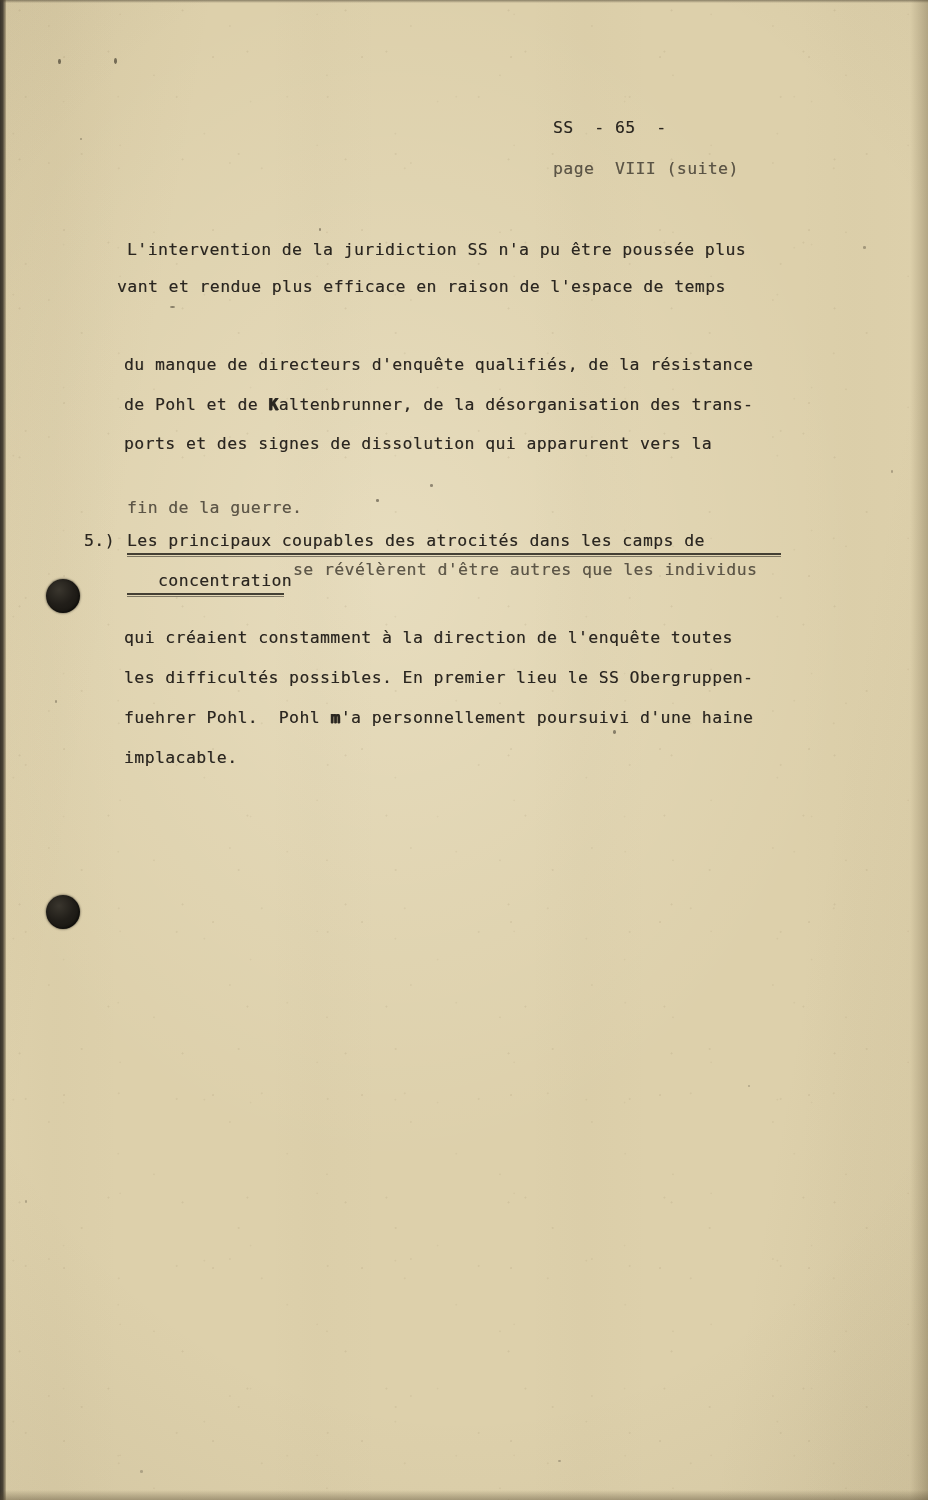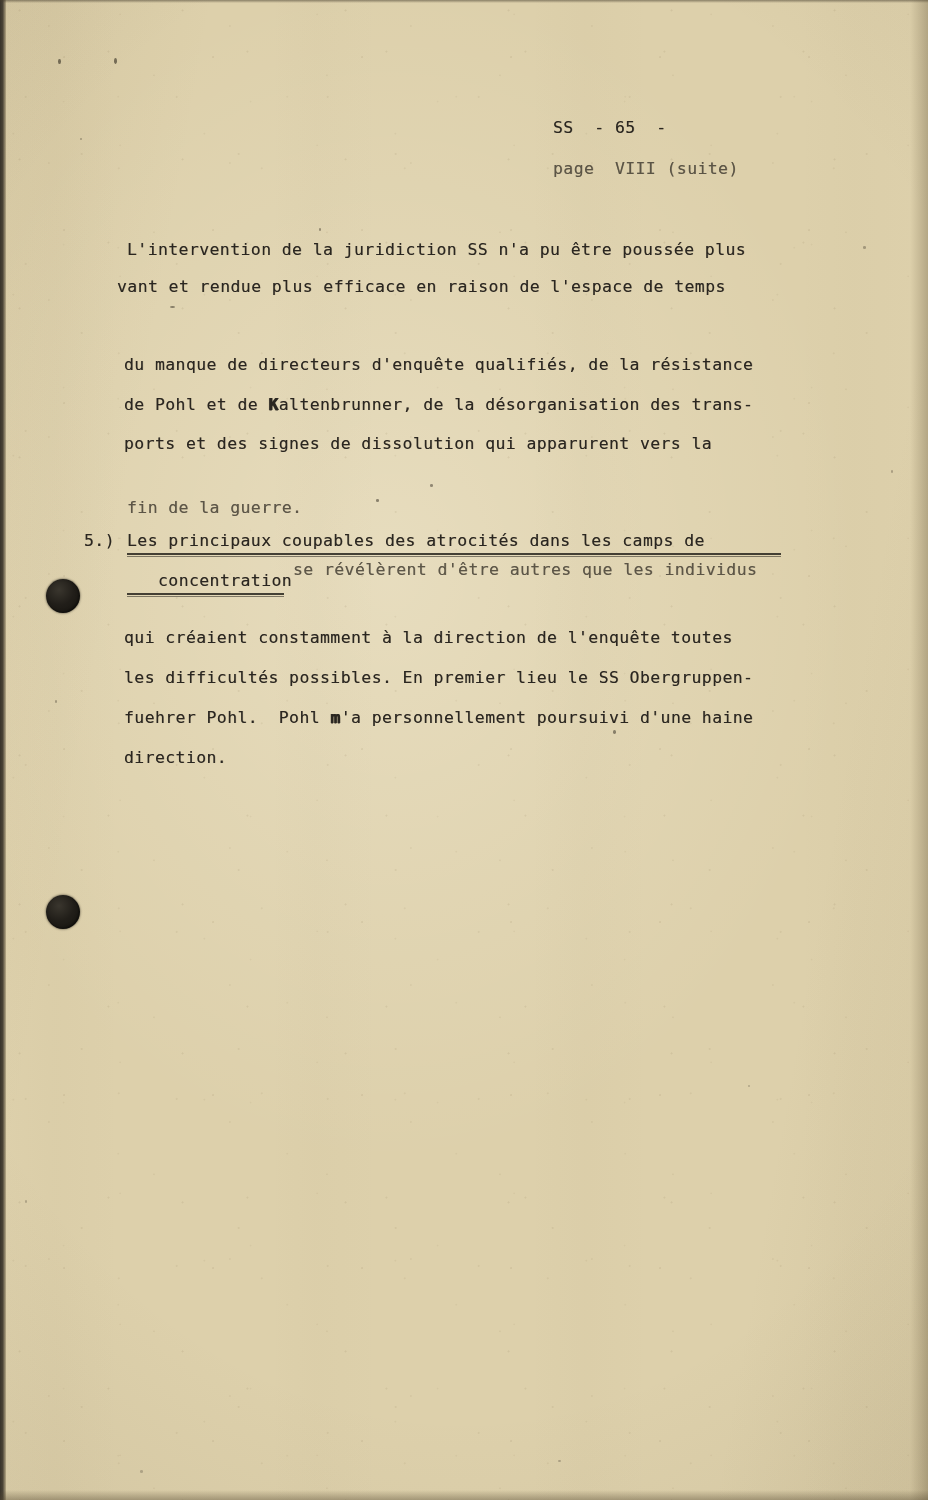--- a/index.html
+++ b/index.html
@@ -186,21 +186,21 @@
   <div class="tw-underline thin" style="left:127px; top:596px; width:157px;"></div>
 
   <div class="typed body-line faded" style="left:293px; top:560px;">se révélèrent d'être autres que les individus</div>
 
   <div class="typed body-line" style="left:124px; top:628px;">qui créaient constamment à la direction de l'enquête toutes</div>
 
   <div class="typed body-line" style="left:124px; top:668px;">les difficultés possibles. En premier lieu le SS Obergruppen-</div>
 
   <div class="typed body-line" style="left:124px; top:708px;">fuehrer Pohl.  Pohl <span class="overstruck">m</span>'a personnellement poursuivi d'une haine</div>
 
-  <div class="typed body-line" style="left:124px; top:748px;">direction.</div>
+  <div class="typed body-line" style="left:124px; top:748px;">implacable.</div>
 
   <div class="punch-hole" style="left:46px; top:579px; width:34px; height:34px;"></div>
   <div class="punch-hole" style="left:46px; top:895px; width:34px; height:34px;"></div>
 
   <div class="speck" style="left:58px;  top:59px;  width:3px; height:5px;"></div>
   <div class="speck" style="left:114px; top:58px;  width:3px; height:6px;"></div>
   <div class="speck" style="left:80px;  top:138px; width:2px; height:2px; opacity:0.4;"></div>
   <div class="speck" style="left:170px; top:306px; width:5px; height:2px; opacity:0.6;"></div>
   <div class="speck" style="left:319px; top:228px; width:2px; height:3px; opacity:0.5;"></div>
   <div class="speck" style="left:376px; top:499px; width:3px; height:3px; opacity:0.6;"></div>

